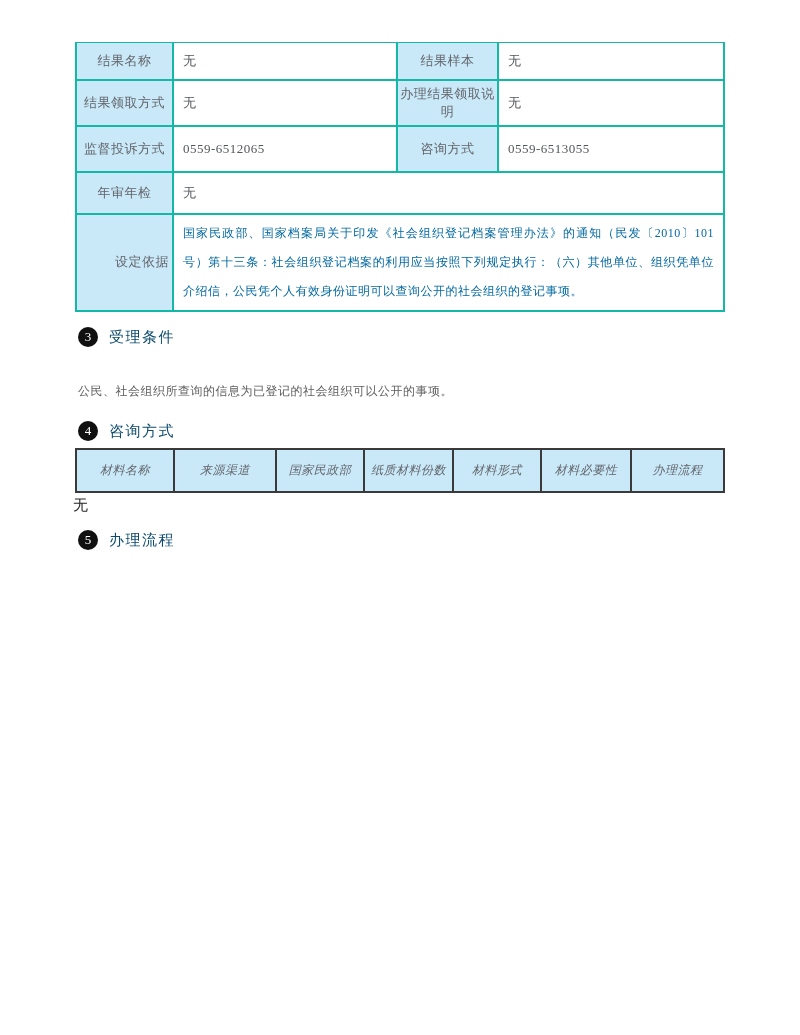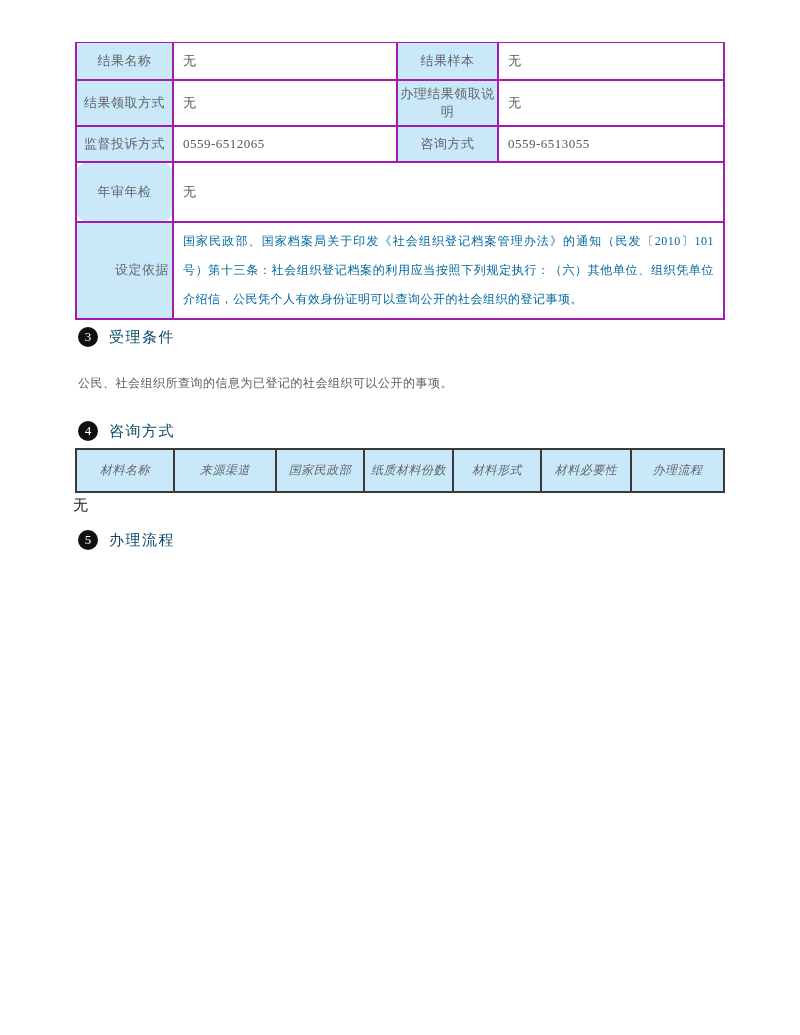--- a/index.html
+++ b/index.html
@@ -9,55 +9,55 @@
     font-family:"Liberation Serif","DejaVu Serif",serif;
     position:relative; overflow:hidden;
   }
   .page { position:absolute; inset:0; background:#ffffff; }
 
   
   table.info-table {
     position:absolute; left:75px; top:42px; width:648px;
     border-collapse:collapse; table-layout:fixed;
   }
-  table.info-table td { border:2px solid #a21caf; vertical-align:middle; }
+  table.info-table td { border:2px solid #14b8a6; vertical-align:middle; }
   table.info-table tr.r1 td { border-top-width:1px; }
   td.lbl {
     background:#c9e8f8; color:#63666b; text-align:center;
     font-size:13px; letter-spacing:0.5px; padding:0 2px;
   }
   td.val {
     background:#ffffff; color:#53565b; text-align:left;
     font-size:13px; padding:0 9px; letter-spacing:0.5px;
   }
   td.val.para {
     font-size:12px; line-height:29px; padding:4px 9px;
     text-align:justify; color:#0369a1;
   }
   tr.r1 td { height:37px; }
   tr.r2 td { height:46px; }
-  tr.r3 td { height:36px; }
-  tr.r4 td { height:60px;border-radius:13px; }
+  tr.r3 td { height:46px; }
+  tr.r4 td { height:42px; }
   tr.r5 td { height:93px;padding-left:37px; }
 
   
   .section-heading {
     position:absolute; left:78px; display:flex; align-items:center; gap:11px;
   }
   .num-badge {
     width:20px; height:20px; border-radius:50%; background:#101010;
     color:#ffffff; font-size:13px; line-height:20px; text-align:center;
     flex:0 0 auto; font-family:"Liberation Serif","DejaVu Serif",serif;
   }
   .section-title {
     font-size:15px; color:#0c4a6e; letter-spacing:1.5px;
   }
   .section-body {
     position:absolute; left:78px; width:660px;
-    font-size:12px; color:#5d5d5d; letter-spacing:0.5px;
+    font-size:12px; color:#5d5d5d; letter-spacing:0.5px;margin-top:8px;
   }
   #sec3 { top:327px; }
   #sec3-body { top:375px; }
   #sec4 { top:421px; }
   #sec5 { top:530px; }
 
   
   table.mat-table {
     position:absolute; left:75px; top:448px; width:648px;
     border-collapse:collapse; table-layout:fixed;

